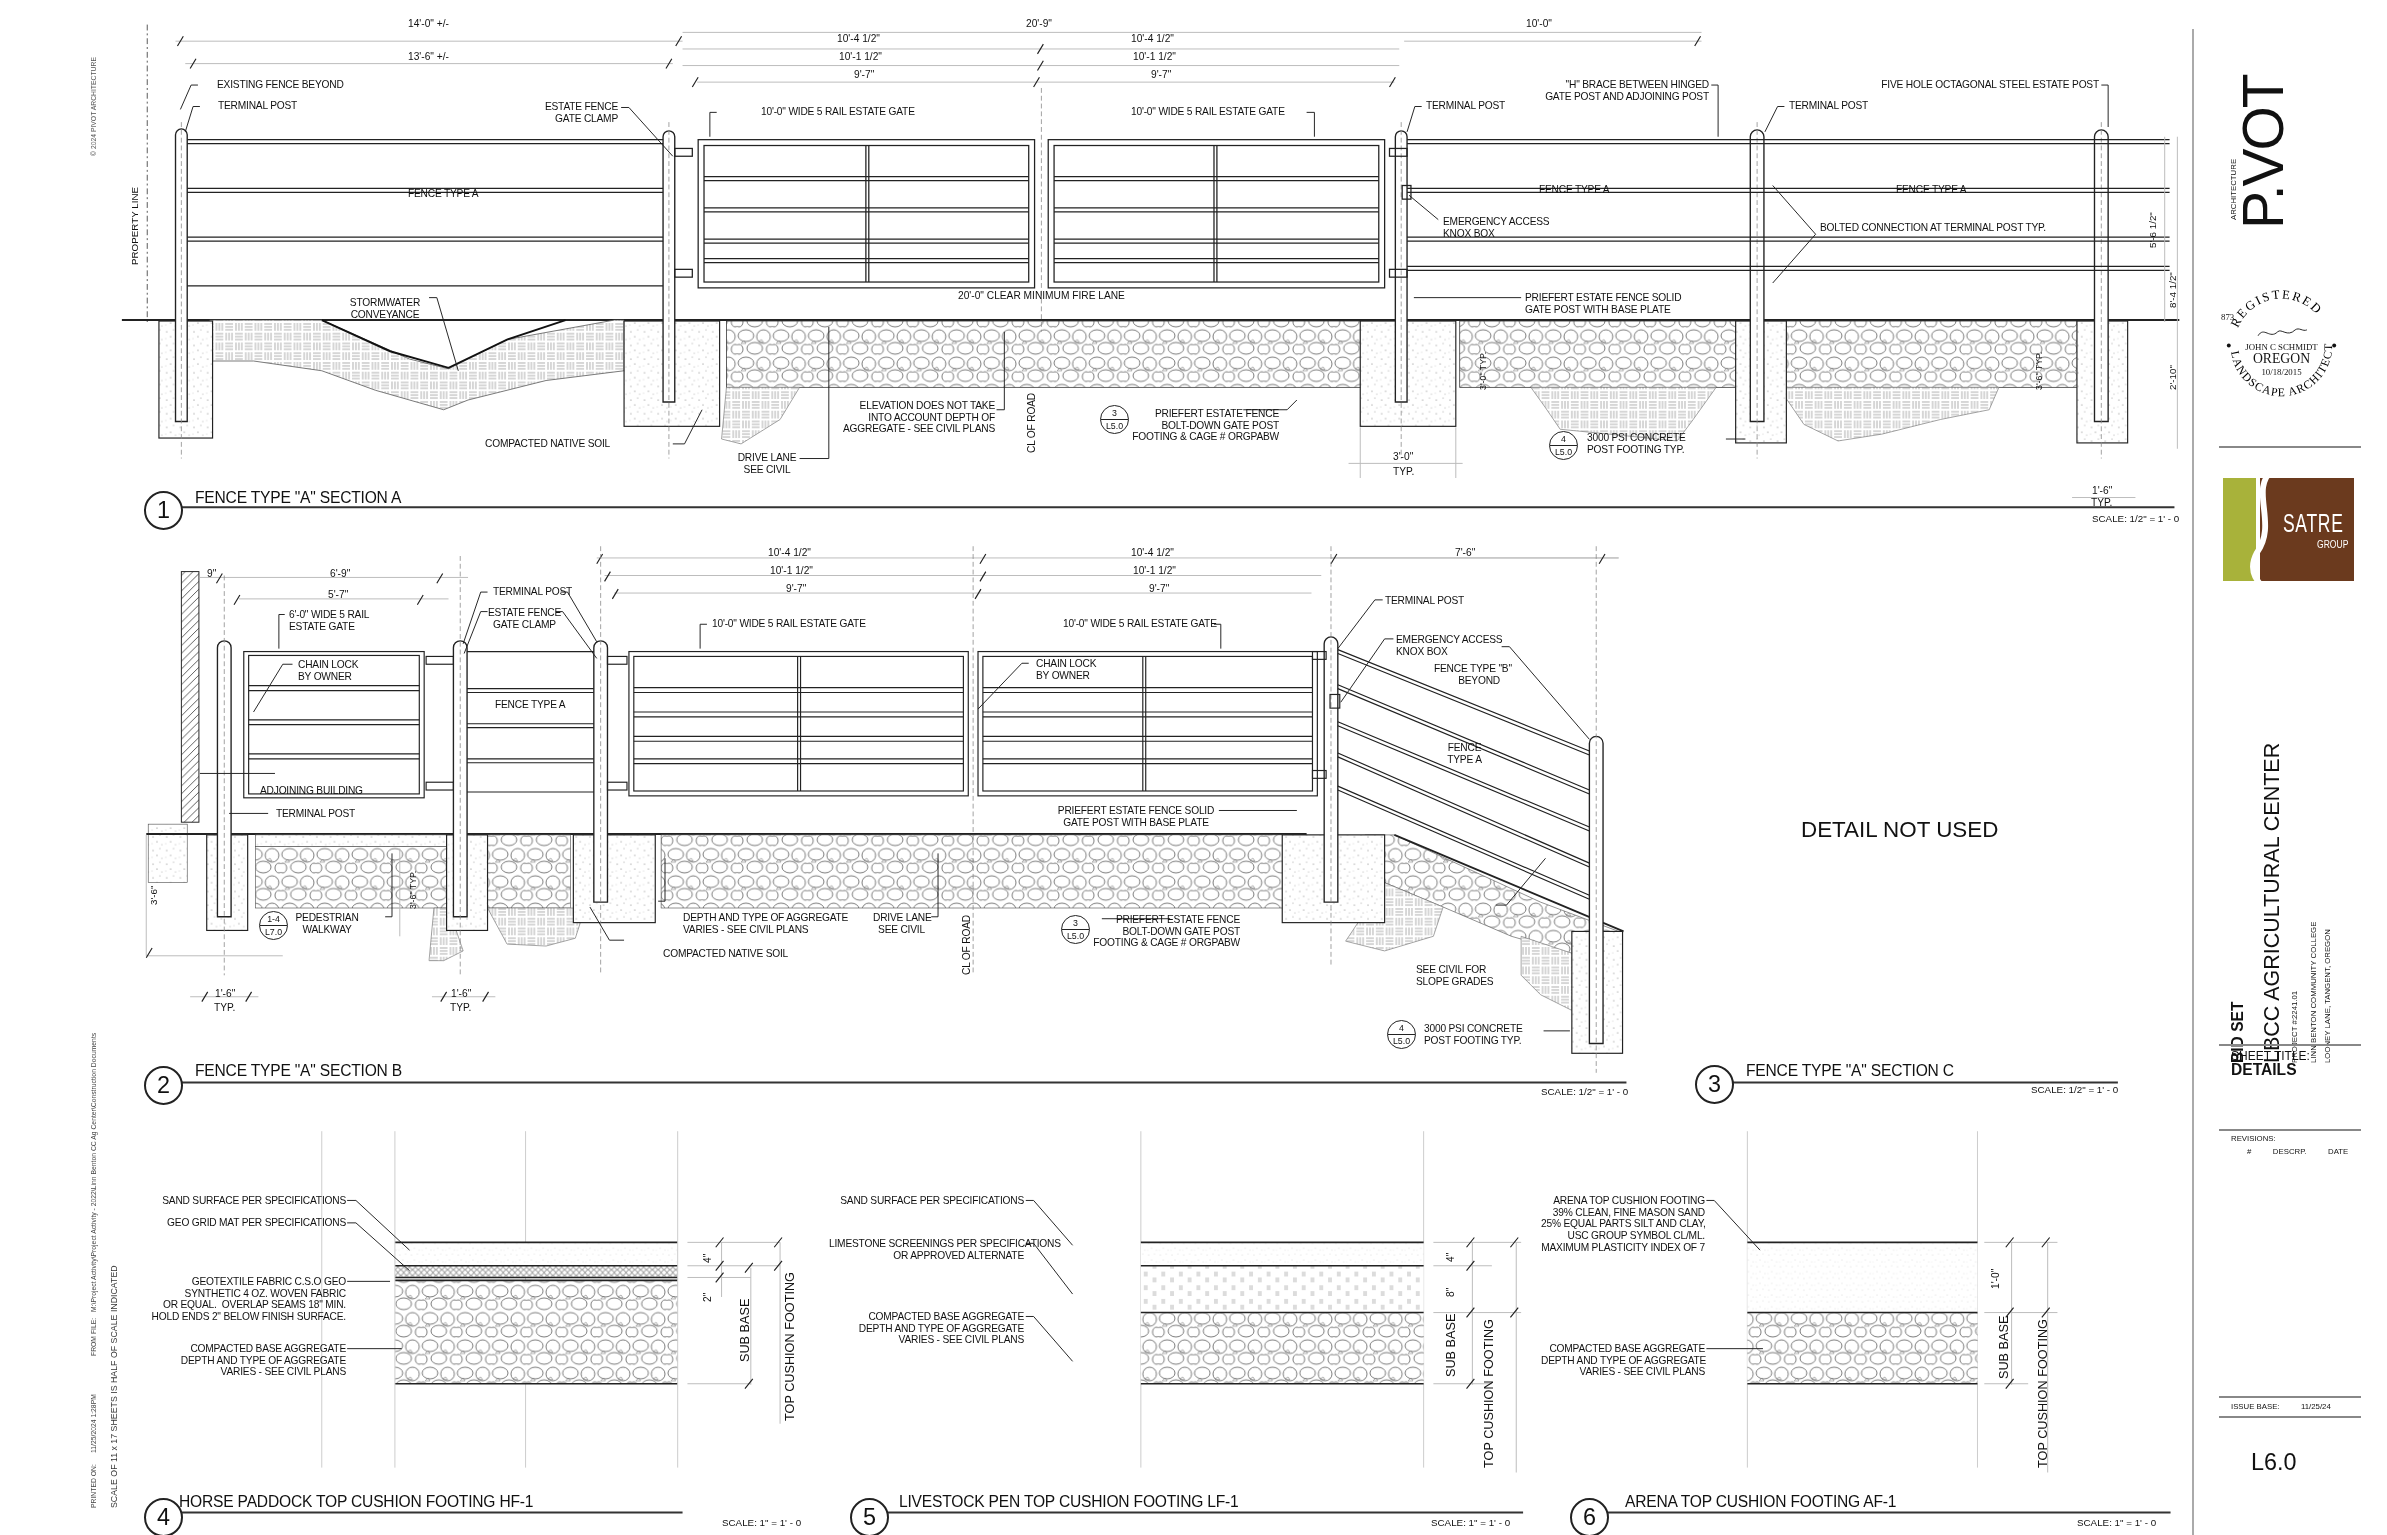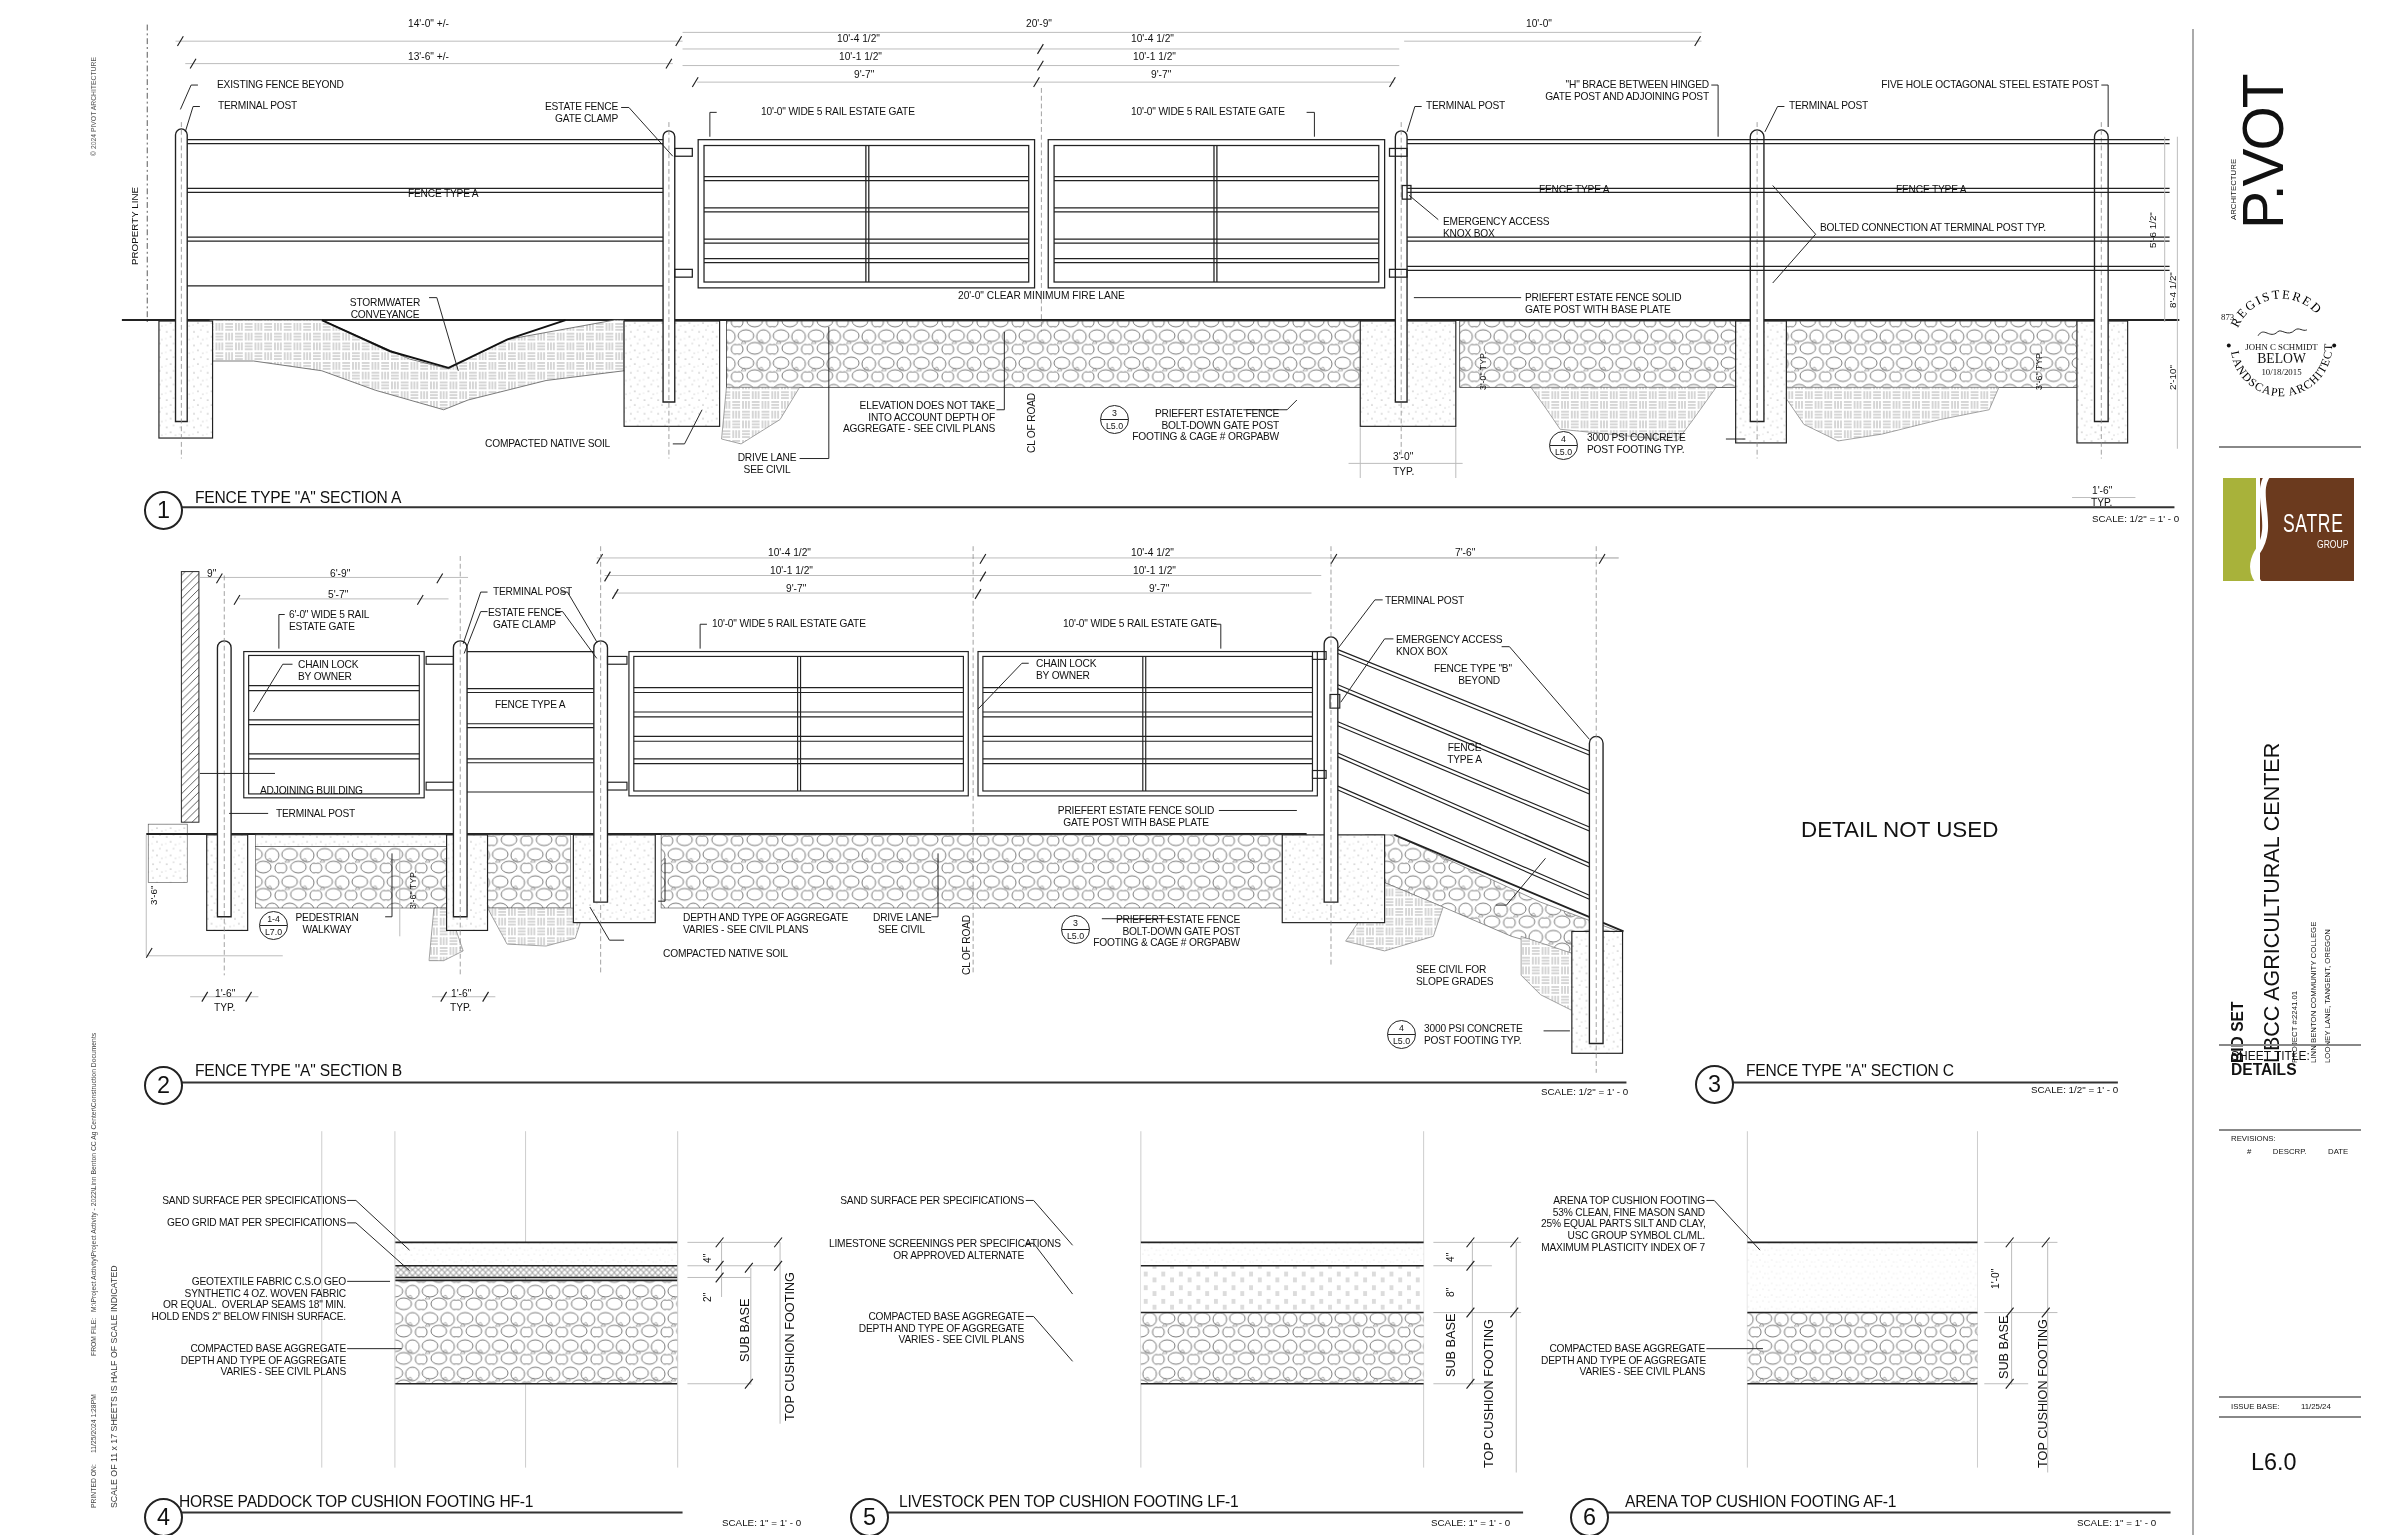--- a/index.html
+++ b/index.html
@@ -550,21 +550,21 @@
   <div class="vtext dim" style="left:1445px; top:1297px;">8"</div>
   <div class="vtext dim" style="left:1444px; top:1377px; font-size:12.7px;">SUB BASE</div>
   <div class="vtext dim" style="left:1482px; top:1468px; font-size:12.7px;">TOP CUSHION FOOTING</div>
   <div class="circle-num" style="left:850px; top:1498px;">5</div>
   <div class="title-text" style="left:899px; top:1493px;">LIVESTOCK PEN TOP CUSHION FOOTING LF-1</div>
   <div class="scale" style="left:1431px; top:1517px;">SCALE: 1" = 1' - 0</div>
 </div>
 
 <div id="detail-6">
   <div class="lbl r" style="left:1541px; top:1195px; width:164px;">ARENA TOP CUSHION FOOTING
-53% CLEAN, FINE MASON SAND
+39% CLEAN, FINE MASON SAND
 25% EQUAL PARTS SILT AND CLAY,
 USC GROUP SYMBOL CL/ML.
 MAXIMUM PLASTICITY INDEX OF 7</div>
   <div class="lbl r" style="left:1541px; top:1343px; width:164px;">COMPACTED BASE AGGREGATE
 DEPTH AND TYPE OF AGGREGATE
 VARIES - SEE CIVIL PLANS</div>
   <div class="vtext dim" style="left:1990px; top:1289px;">1'-0"</div>
   <div class="vtext dim" style="left:1997px; top:1379px; font-size:12.7px;">SUB BASE</div>
   <div class="vtext dim" style="left:2036px; top:1468px; font-size:12.7px;">TOP CUSHION FOOTING</div>
   <div class="circle-num" style="left:1570px; top:1498px;">6</div>
@@ -587,21 +587,21 @@
         <path id="arcBot" d="M10 62 A52 52 0 0 0 114 62"></path>
       </defs>
       <text font-family="Liberation Serif, serif" font-size="13" letter-spacing="2"><textPath href="#arcTop" startOffset="12%">REGISTERED</textPath></text>
       <text font-family="Liberation Serif, serif" font-size="12" letter-spacing="1"><textPath href="#arcBot" startOffset="4%">LANDSCAPE ARCHITECT</textPath></text>
       <circle cx="8" cy="62" r="2" fill="#111"></circle>
         <circle cx="116" cy="62" r="2" fill="#111"></circle>
       <path d="M38 52 c6 -10 12 4 20 -4 c4 -4 10 6 18 -2 c4 -3 8 2 12 0" fill="none" stroke="#222" stroke-width="1"></path>
     </svg>
     <div class="abs c" style="left:0; width:121px; top:27px; text-align:left; font-family:'Liberation Serif', serif; font-size:8.8px;">873</div>
     <div class="abs" style="left:0; width:121px; top:57px; text-align:center; font-family:'Liberation Serif', serif; font-size:8.8px;">JOHN C SCHMIDT</div>
-    <div class="abs" style="left:0; width:121px; top:66px; text-align:center; font-family:'Liberation Serif', serif; font-size:13.7px;">BELOW</div>
+    <div class="abs" style="left:0; width:121px; top:66px; text-align:center; font-family:'Liberation Serif', serif; font-size:13.7px;">OREGON</div>
     <div class="abs" style="left:0; width:121px; top:82px; text-align:center; font-family:'Liberation Serif', serif; font-size:8.8px;">10/18/2015</div>
   </div>
 
   <div class="tb-sep" style="top:417px; left:27px; width:142px;"></div>
 
   <div class="abs" style="left:31px; top:441px; width:131px; height:111px;">
     <div class="abs" style="left:0; top:7.8px; width:33px; height:103px; background:#a8b23a;"></div>
     <div class="abs" style="left:37px; top:7.8px; width:94px; height:103px; background:#6b3a1e;"></div>
     <svg width="59" height="117" style="position:absolute;left:15.6px;top:0" viewBox="0 0 60 120">
       <path d="M34 0 C10 20, 40 55, 18 85 C10 100, 16 112, 24 120" fill="none" stroke="#fff" stroke-width="6"></path>

